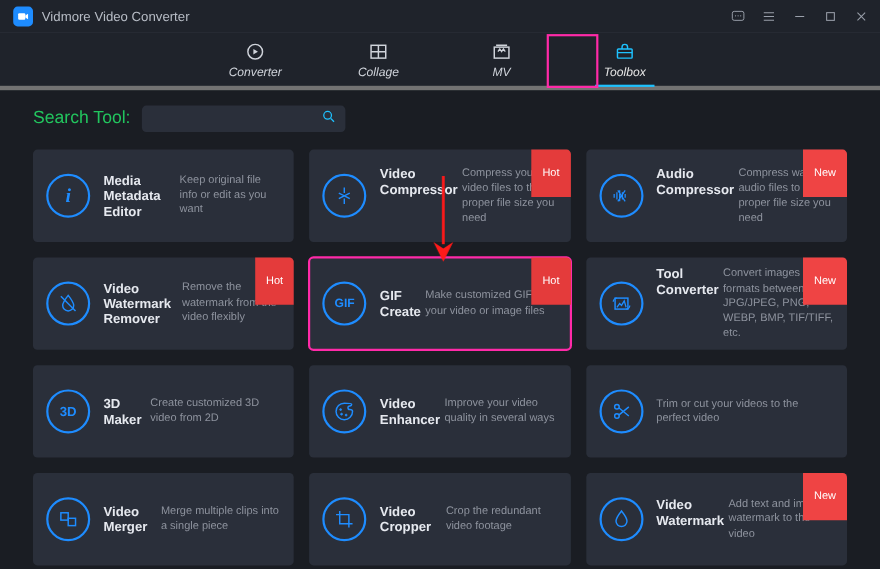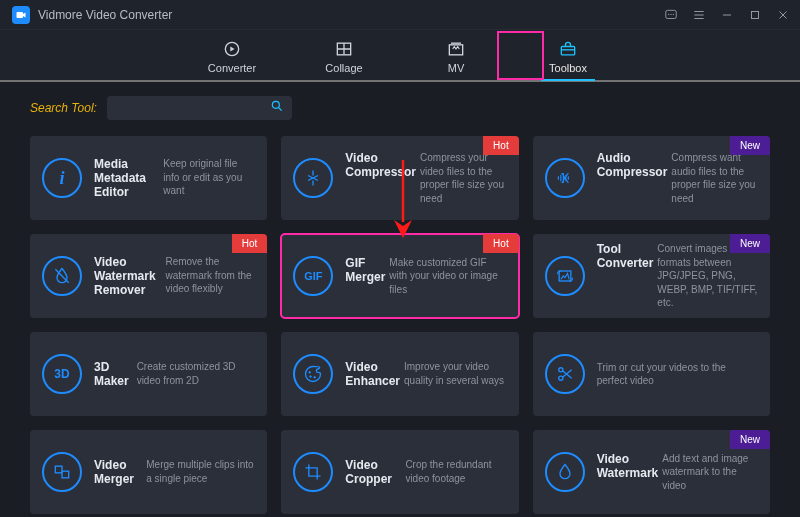--- a/index.html
+++ b/index.html
@@ -34,21 +34,22 @@
   .win-btn { color: #9aa0ab; font-size: 13px; cursor: pointer; display:flex; align-items:center; }
   .win-btn svg { width: 14px; height: 14px; }
   
   .tabs {
     display: flex;
     justify-content: center;
     align-items: flex-end;
     gap: 62px;
     height: 52px;
     background: #1f232b;
-    border-bottom: 2px solid #737373;
+    border-bottom: 4px solid #737373;
+    font-style: italic;
   }
   .tab {
     display: flex; flex-direction: column; align-items: center;
     gap: 3px;
     width: 50px;
     padding-bottom: 6px;
     cursor: pointer;
     color: #cfd3da;
     position: relative;
   }
@@ -65,21 +66,21 @@
     position: absolute;
     border: 2px solid #ff2aa8;
     pointer-events: none;
   }
   
   .search-row {
     display: flex; align-items: center;
     gap: 10px;
     padding: 14px 30px 10px;
   }
-  .search-label { font-size: 12px; color: #eab308; font-style: italic; }
+  .search-label { font-size: 16px; color: #22c55e; }
   .search-box {
     flex: 0 0 170px;
     display: flex; align-items: center;
     background: #2a2f3a;
     border-radius: 4px;
     height: 24px;
     padding: 0 8px;
   }
   .search-input {
     flex: 1;
@@ -118,25 +119,25 @@
   }
   .card .icon-ring svg { width: 20px; height: 20px; stroke: #1e8cff; fill: none; }
   .card .texts { display: flex; flex-direction: row; gap: 4px; }
   .card .card-title { font-size: 12px; color: #e6e9ef; font-weight: 600; }
   .card .card-desc { font-size: 10px; color: #8e939e; line-height: 1.35; }
   .badge {
     position: absolute;
     top: 0; right: 0;
     font-size: 10px;
     color: #fff;
-    padding: 4px 10px;
+    padding: 16px 10px;
     border-radius: 0 4px 0 0;
   }
   .badge.hot { background: #e43b3b; }
-  .badge.new { background: #4c1d95; }
+  .badge.new { background: #ef4444; }
   .card.highlight { outline: 2px solid #ff2aa8; outline-offset: -1px; }
 
   
   .annot-arrow {
     position: absolute;
     pointer-events: none;
   }
 </style>
 </head>
 <body>
@@ -288,21 +289,21 @@
       <div class="card-desc">Remove the watermark from the video flexibly</div>
     </div>
   </div>
 
   <div class="card highlight">
     <span class="badge hot">Hot</span>
     <div class="icon-ring">
         <span style="font-size:11px">GIF</span>
       </div>
     <div class="texts">
-      <div class="card-title">GIF Merger</div>
+      <div class="card-title">GIF Create</div>
       <div class="card-desc">Make customized GIF with your video or image files</div>
     </div>
   </div>
 
   <div class="card">
     <span class="badge new">New</span>
     <div class="icon-ring">
       <svg viewBox="0 0 24 24">
           <rect x="5" y="6" width="14" height="12" stroke-width="1.6"></rect>
           <path d="M7 16l3-4 2 2 3-5 2 7" stroke-width="1.4"></path>

